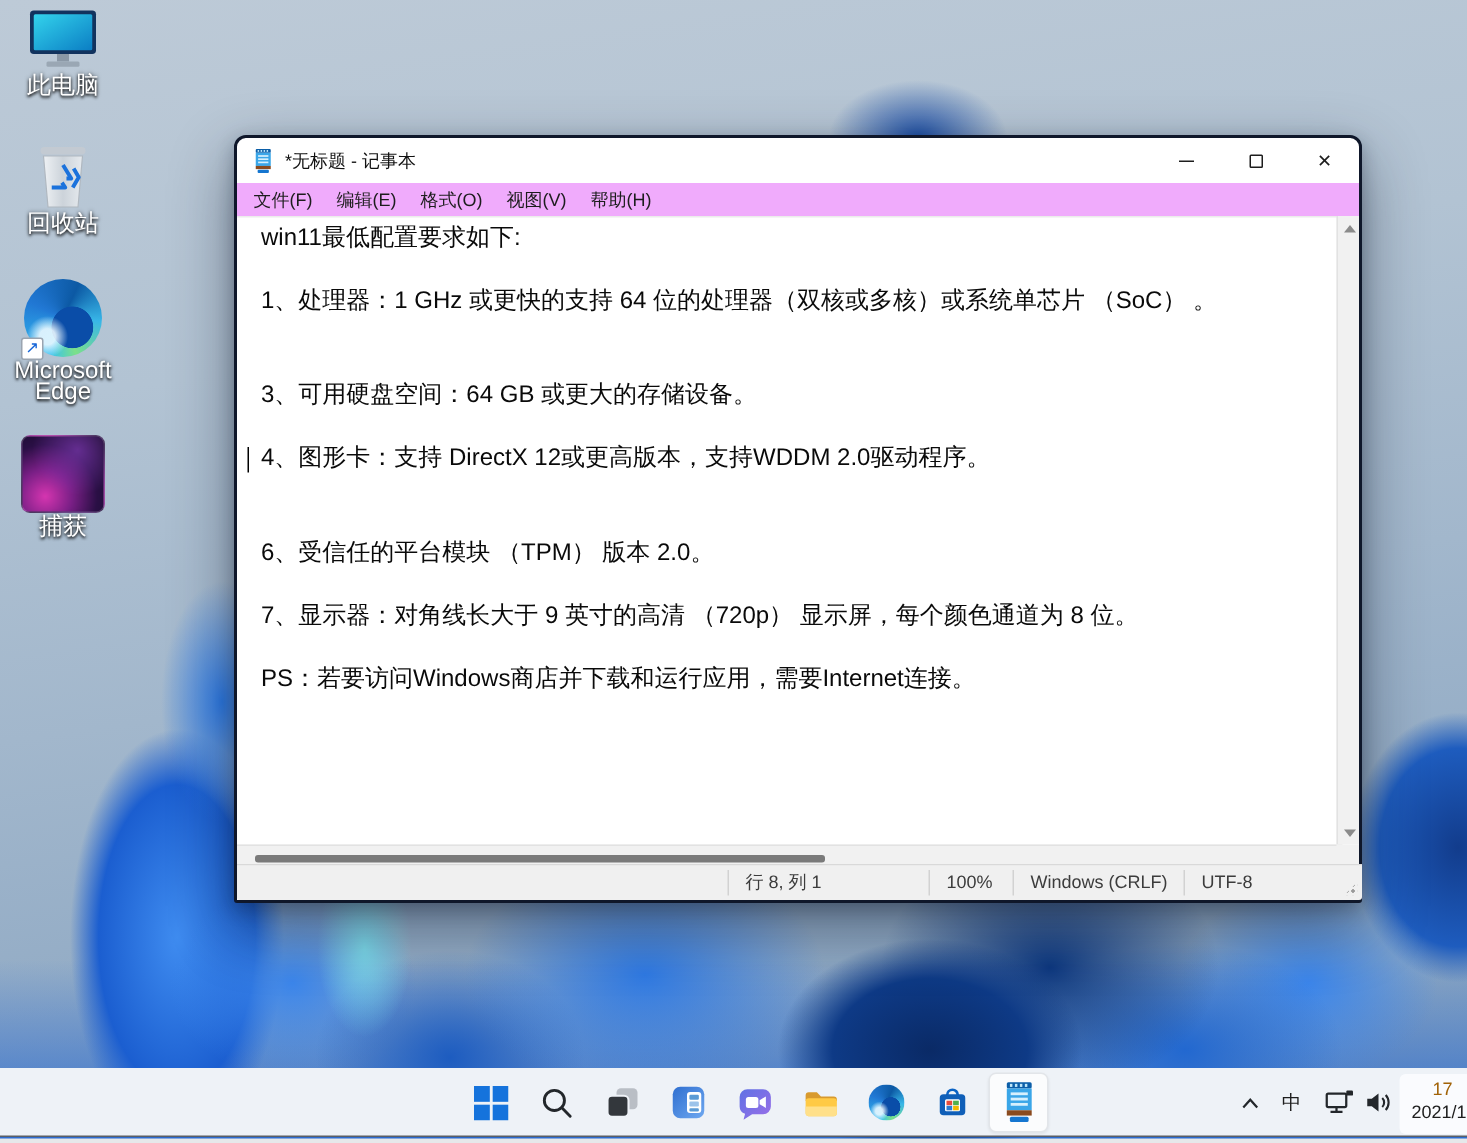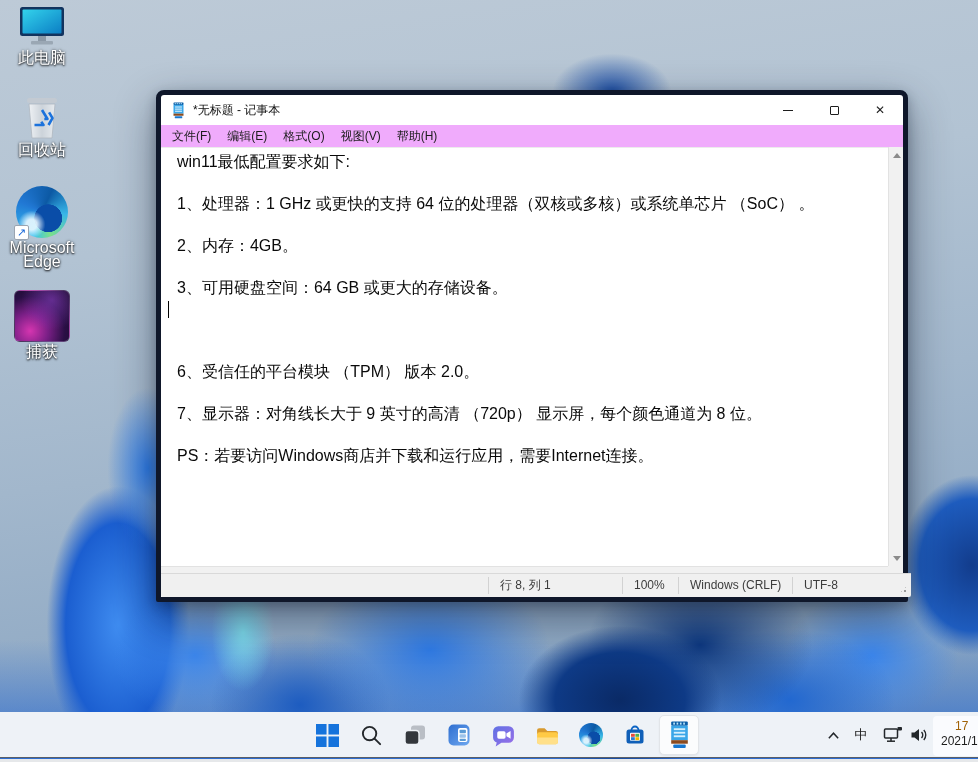--- a/index.html
+++ b/index.html
@@ -44,21 +44,21 @@
   .edge-ball.small { width:24px; height:24px; }
   .shortcut-arrow { position:absolute; left:-2px; bottom:-2px; width:15px; height:15px; background:#fff;
     border:1px solid #9aa4b0; border-radius:2px; font-size:11px; line-height:13px; color:#1565d8; text-align:center; }
   .capture-thumb { width:56px; height:52px; border-radius:6px; border:1px solid rgba(255,255,255,.18);
     background:
       radial-gradient(circle at 68% 18%, rgba(150,70,210,.55), rgba(150,70,210,0) 55%),
       radial-gradient(circle at 28% 80%, #d535b0 0%, #7a1f86 32%, #2a0f45 62%, #140a24 100%); }
 
   
   #notepad { position:absolute; left:156px; top:90px; width:752px; height:512px; background:#fff;
-    border:5px solid #0f172a; border-radius:8px 8px 2px 2px;
+    border:2px solid #0f172a; border-radius:8px 8px 2px 2px;
     box-shadow:0 16px 42px rgba(10,20,40,.45), 0 4px 12px rgba(10,20,40,.28); }
   #titlebar { position:absolute; left:0; top:0; right:0; height:30px; border-radius:8px 8px 0 0; background:#fff;
     display:flex; align-items:center; }
   #titlebar .np-ico { margin-left:10px; }
   #title-text { margin-left:7px; font-size:12px; color:#111; }
   .winbtns { position:absolute; right:0; top:0; height:30px; display:flex; }
   .winbtn { width:46px; height:30px; display:flex; align-items:center; justify-content:center; }
   .glyph-min { width:10px; height:1px; background:#1d1d1d; display:block; }
   .glyph-max { width:9px; height:9px; border:1px solid #1d1d1d; border-radius:1px; display:block; }
   .glyph-close { font-size:12px; color:#1d1d1d; line-height:12px; }
@@ -198,24 +198,24 @@
     <span class="menu-item">格式(O)</span>
     <span class="menu-item">视图(V)</span>
     <span class="menu-item">帮助(H)</span>
   </div>
 
   <div id="textarea">
     <div class="tl">win11最低配置要求如下:</div>
     <div class="tl"></div>
     <div class="tl">1、处理器：1 GHz 或更快的支持 64 位的处理器（双核或多核）或系统单芯片 （SoC） 。</div>
     <div class="tl"></div>
-    <div class="tl">2、内存：4GB。</div>
     <div class="tl"></div>
     <div class="tl">3、可用硬盘空间：64 GB 或更大的存储设备。</div>
     <div class="tl"></div>
+    <div class="tl">4、图形卡：支持 DirectX 12或更高版本，支持WDDM 2.0驱动程序。</div>
     <div class="tl"></div>
     <div class="tl"></div>
     <div class="tl">6、受信任的平台模块 （TPM） 版本 2.0。</div>
     <div class="tl"></div>
     <div class="tl">7、显示器：对角线长大于 9 英寸的高清 （720p） 显示屏，每个颜色通道为 8 位。</div>
     <div class="tl"></div>
     <div class="tl">PS：若要访问Windows商店并下载和运行应用，需要Internet连接。</div>
   </div>
   <div id="caret"></div>
 

